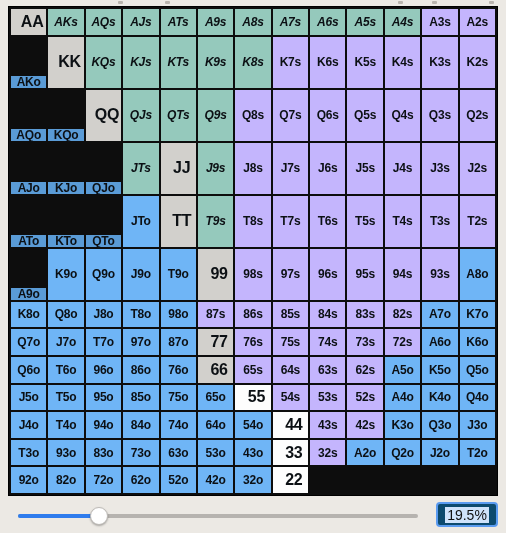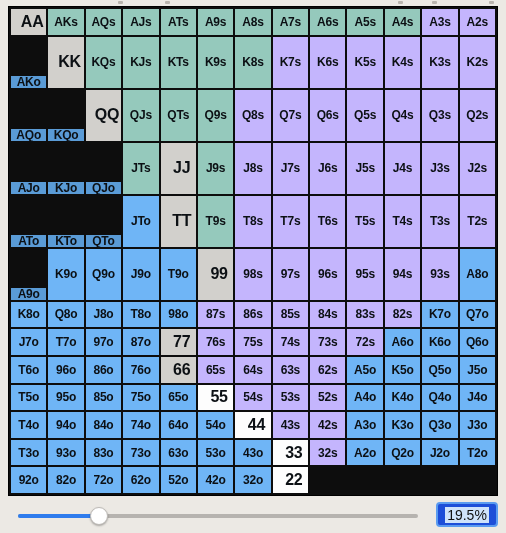--- a/index.html
+++ b/index.html
@@ -45,21 +45,21 @@
     color: #0c1014;
     letter-spacing: -0.2px;
     user-select: none;
     line-height: 1;
   }
   .cell.pair { font-size: 16px; padding-left: 7px; }
 
   
   .c-pair-gray  { background: #d2d0cc; }
   .c-pair-white { background: #fdfdfd; }
-  .c-suited-mid { background: #95c9bc; }
+  .c-suited-mid { background: #95c9bc; font-style: italic; }
   .c-suited-pale{ background: #c4b5fd; }
   .c-off-dark   { background: #5a9bd6; margin-top: 39px; }
   .c-off-light  { background: #6fb5f6; }
 
   
   .bottom-bar {
     position: absolute;
     left: 0; top: 499px;
     width: 506px; height: 34px;
     background: #ece9e4;
@@ -85,21 +85,21 @@
     background: #ffffff;
     border: 1px solid #bdbab6;
     border-radius: 50%;
     box-shadow: 0 1px 2px rgba(0,0,0,.3);
     cursor: pointer;
   }
   .pct-field {
     position: absolute;
     right: 8px; top: 3px;
     width: 62px; height: 25px;
-    background: #1d4ed8;
+    background: #0c4a6e;
     border: 2px solid #5a9bf0;
     border-radius: 4px;
     display: flex; align-items: center; justify-content: center;
   }
   .pct-value {
     font-size: 14px;
     color: #111;
     background: #cfe3fb;
     padding: 0 2px;
   }
@@ -211,20 +211,21 @@
         <div class="cell c-off-light">Q8o</div>
         <div class="cell c-off-light">J8o</div>
         <div class="cell c-off-light">T8o</div>
         <div class="cell c-off-light">98o</div>
         <div class="cell c-suited-pale">87s</div>
         <div class="cell c-suited-pale">86s</div>
         <div class="cell c-suited-pale">85s</div>
         <div class="cell c-suited-pale">84s</div>
         <div class="cell c-suited-pale">83s</div>
         <div class="cell c-suited-pale">82s</div>
+        <div class="cell c-off-light">A7o</div>
         <div class="cell c-off-light">K7o</div>
         <div class="cell c-off-light">Q7o</div>
         <div class="cell c-off-light">J7o</div>
         <div class="cell c-off-light">T7o</div>
         <div class="cell c-off-light">97o</div>
         <div class="cell c-off-light">87o</div>
         <div class="cell c-pair-gray pair">77</div>
         <div class="cell c-suited-pale">76s</div>
         <div class="cell c-suited-pale">75s</div>
         <div class="cell c-suited-pale">74s</div>
@@ -261,21 +262,20 @@
         <div class="cell c-off-light">J4o</div>
         <div class="cell c-off-light">T4o</div>
         <div class="cell c-off-light">94o</div>
         <div class="cell c-off-light">84o</div>
         <div class="cell c-off-light">74o</div>
         <div class="cell c-off-light">64o</div>
         <div class="cell c-off-light">54o</div>
         <div class="cell c-pair-white pair">44</div>
         <div class="cell c-suited-pale">43s</div>
         <div class="cell c-suited-pale">42s</div>
-        <div class="cell c-off-light">A3o</div>
         <div class="cell c-off-light">K3o</div>
         <div class="cell c-off-light">Q3o</div>
         <div class="cell c-off-light">J3o</div>
         <div class="cell c-off-light">T3o</div>
         <div class="cell c-off-light">93o</div>
         <div class="cell c-off-light">83o</div>
         <div class="cell c-off-light">73o</div>
         <div class="cell c-off-light">63o</div>
         <div class="cell c-off-light">53o</div>
         <div class="cell c-off-light">43o</div>

